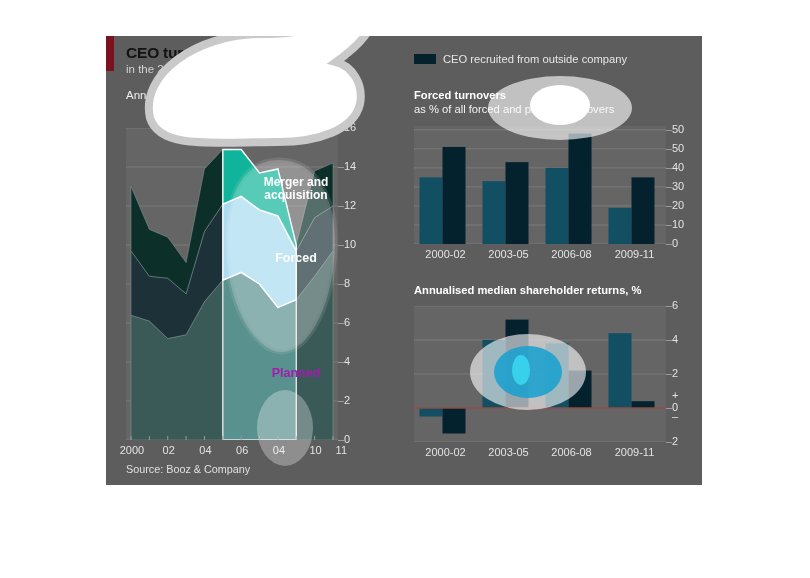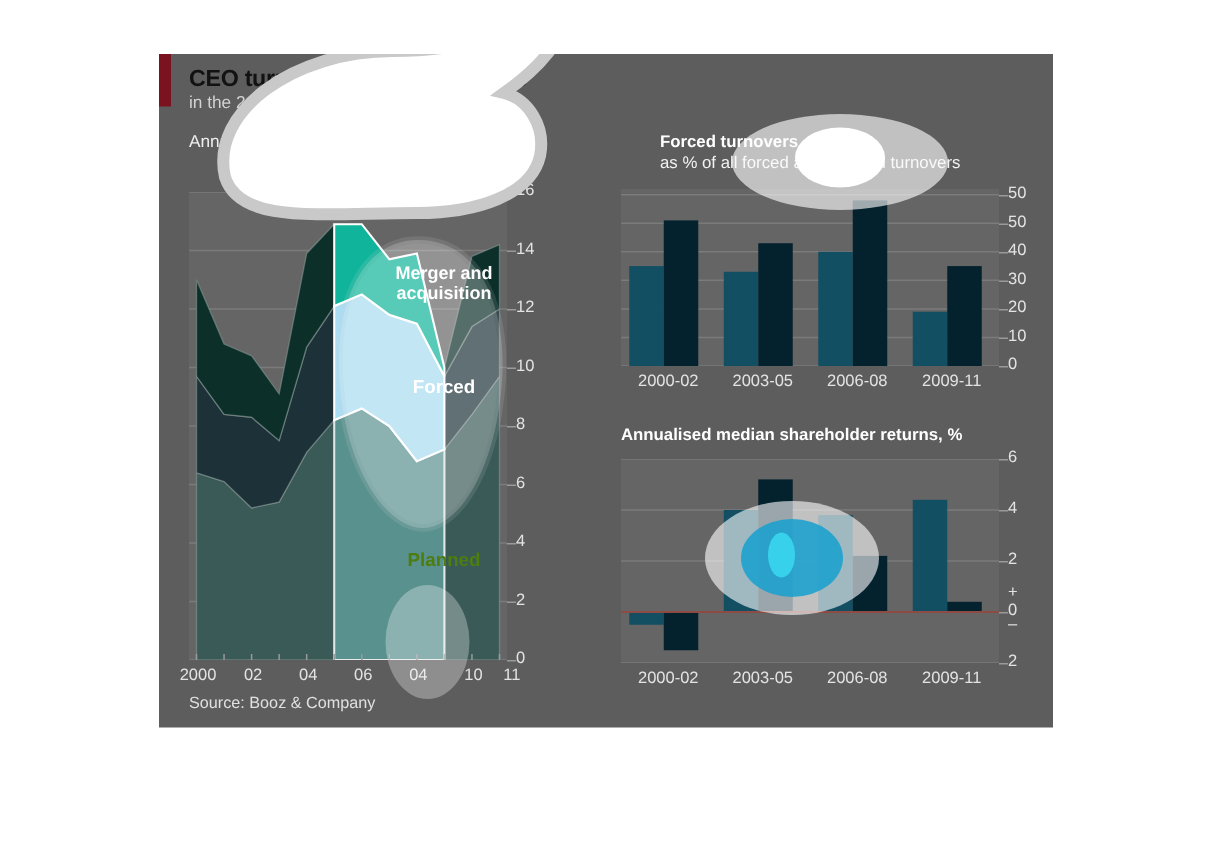--- a/index.html
+++ b/index.html
@@ -48,20 +48,24 @@
   <div class="panel"></div>
   <div class="accent-bar"></div>
 
   <div class="hdr">
     <div class="hdr-title">CEO turnover and performance</div>
     <div class="hdr-sub">in the 2,500 biggest global public companies</div>
     <div class="hdr-cap">Annual turnover by cause, %</div>
   </div>
 
   <div class="legend">
+    <div class="leg-row">
+      <span class="leg-sw" style="background:#03222e"></span>
+      <span class="leg-tx">CEO recruited from outside company</span>
+    </div>
   </div>
 
   <div id="areaWrap">
     <svg id="areaSvg" width="212" height="312" viewBox="0 0 212 312">
       <rect x="0" y="0" width="212" height="312" fill="#656565"></rect>
       <g id="areaGrid">
           <line x1="0" y1="312" x2="212" y2="312" stroke="#7b7b7b" stroke-width="1"></line>
           <line x1="0" y1="273" x2="212" y2="273" stroke="#7b7b7b" stroke-width="1"></line>
           <line x1="0" y1="234" x2="212" y2="234" stroke="#7b7b7b" stroke-width="1"></line>
           <line x1="0" y1="195" x2="212" y2="195" stroke="#7b7b7b" stroke-width="1"></line>
@@ -89,21 +93,21 @@
           <line x1="115.18181818181819" y1="312" x2="115.18181818181819" y2="308" stroke="#9a9a9a" stroke-width="1"></line>
           <line x1="133.54545454545453" y1="312" x2="133.54545454545453" y2="308" stroke="#9a9a9a" stroke-width="1"></line>
           <line x1="151.9090909090909" y1="312" x2="151.9090909090909" y2="308" stroke="#9a9a9a" stroke-width="1"></line>
           <line x1="170.27272727272728" y1="312" x2="170.27272727272728" y2="308" stroke="#9a9a9a" stroke-width="1"></line>
           <line x1="188.63636363636363" y1="312" x2="188.63636363636363" y2="308" stroke="#9a9a9a" stroke-width="1"></line>
           <line x1="207" y1="312" x2="207" y2="308" stroke="#9a9a9a" stroke-width="1"></line>
         </g>
     </svg>
     <div class="area-lab" style="left:118px;top:48px;width:104px;font-size:12px;color:#ffffff;">Merger and acquisition</div>
     <div class="area-lab" style="left:128px;top:124px;width:84px;font-size:12.5px;color:#ffffff;">Forced</div>
-    <div class="area-lab" style="left:128px;top:239px;width:84px;font-size:12.5px;color:#4d7c0f;">Planned</div>
+    <div class="area-lab" style="left:128px;top:239px;width:84px;font-size:12.5px;color:#a21caf;">Planned</div>
   </div>
   <div id="areaYLabels">
       <div class="ticklbl" style="left: 344px; top: 433px;">0</div>
       <div style="position: absolute; left: 338px; top: 440px; width: 6px; height: 1px; background: rgb(154, 154, 154);"></div>
       <div class="ticklbl" style="left: 344px; top: 394px;">2</div>
       <div style="position: absolute; left: 338px; top: 401px; width: 6px; height: 1px; background: rgb(154, 154, 154);"></div>
       <div class="ticklbl" style="left: 344px; top: 355px;">4</div>
       <div style="position: absolute; left: 338px; top: 362px; width: 6px; height: 1px; background: rgb(154, 154, 154);"></div>
       <div class="ticklbl" style="left: 344px; top: 316px;">6</div>
       <div style="position: absolute; left: 338px; top: 323px; width: 6px; height: 1px; background: rgb(154, 154, 154);"></div>
@@ -121,21 +125,21 @@
   <div id="areaXLabels">
       <div class="ticklbl" style="left: 119px; top: 444px; width: 26px; text-align: center;">2000</div>
       <div class="ticklbl" style="left: 155.727px; top: 444px; width: 26px; text-align: center;">02</div>
       <div class="ticklbl" style="left: 192.455px; top: 444px; width: 26px; text-align: center;">04</div>
       <div class="ticklbl" style="left: 229.182px; top: 444px; width: 26px; text-align: center;">06</div>
       <div class="ticklbl" style="left: 265.909px; top: 444px; width: 26px; text-align: center;">04</div>
       <div class="ticklbl" style="left: 302.636px; top: 444px; width: 26px; text-align: center;">10</div>
       <div class="ticklbl" style="left: 321px; top: 444px; width: 26px; text-align: right;">11</div>
     </div>
 
-  <div class="cap" style="left:414px;top:88px;width:250px;margin-left:26px;">
+  <div class="cap" style="left:414px;top:88px;width:250px;">
     <b>Forced turnovers</b><br>
     <span>as % of all forced and planned turnovers</span>
   </div>
   <div id="barsTopWrap" style="position:absolute;left:414px;top:126px;width:252px;height:118px;">
     <svg class="barsvg" width="252" height="118" viewBox="0 0 252 118">
       <rect x="0" y="0" width="252" height="118" fill="#656565"></rect>
       <g id="barsTopGrid">
           <line x1="0" y1="118" x2="252" y2="118" stroke="#7b7b7b" stroke-width="1"></line>
           <line x1="0" y1="98.96774193548387" x2="252" y2="98.96774193548387" stroke="#7b7b7b" stroke-width="1"></line>
           <line x1="0" y1="79.93548387096774" x2="252" y2="79.93548387096774" stroke="#7b7b7b" stroke-width="1"></line>

